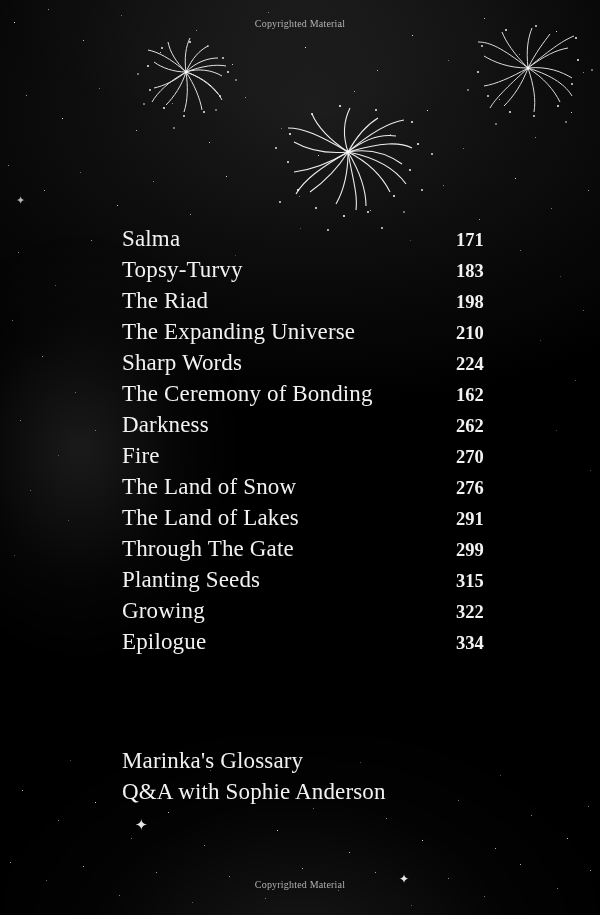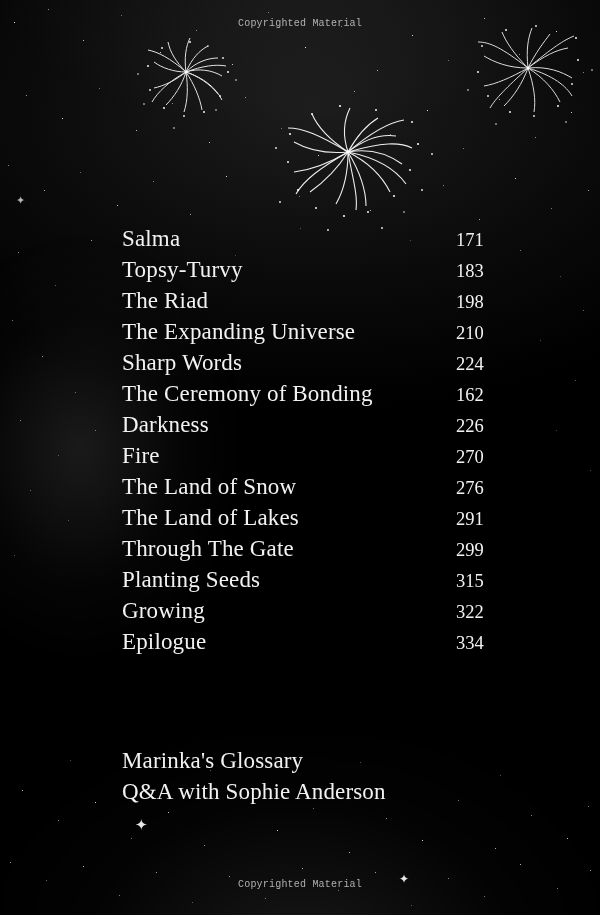--- a/index.html
+++ b/index.html
@@ -133,21 +133,21 @@
 
   
   .firework { position: absolute; }
 
   
   .watermark {
     position: absolute;
     left: 0;
     width: 600px;
     text-align: center;
-    font-family: Liberation Mono, monospace;
+    font-family: Liberation Serif, serif;
     font-size: 10px;
     letter-spacing: .2px;
     color: #d6d6d6;
     opacity: .8;
   }
   .watermark.top { top: 18px; }
   .watermark.bottom { bottom: 25px; }
 
   
   .toc {
@@ -168,20 +168,21 @@
     color: #f2f2f2;
     white-space: nowrap;
   }
   .toc-page {
     font-size: 18.5px;
     color: #f2f2f2;
     width: 46px;
     text-align: left;
     margin-left: auto;
     padding-left: 10px;
+    font-weight: bold;
   }
 
   .back-matter {
     position: absolute;
     left: 122px;
     top: 748px;
     width: 380px;
   }
   .back-matter .toc-row { height: 31px; }
 </style>
@@ -358,21 +359,21 @@
     <div class="toc-row">
       <span class="toc-title">Sharp Words</span>
       <span class="toc-page">224</span>
     </div>
     <div class="toc-row">
       <span class="toc-title">The Ceremony of Bonding</span>
       <span class="toc-page">162</span>
     </div>
     <div class="toc-row">
       <span class="toc-title">Darkness</span>
-      <span class="toc-page">226</span>
+      <span class="toc-page">262</span>
     </div>
     <div class="toc-row">
       <span class="toc-title">Fire</span>
       <span class="toc-page">270</span>
     </div>
     <div class="toc-row">
       <span class="toc-title">The Land of Snow</span>
       <span class="toc-page">276</span>
     </div>
     <div class="toc-row">

